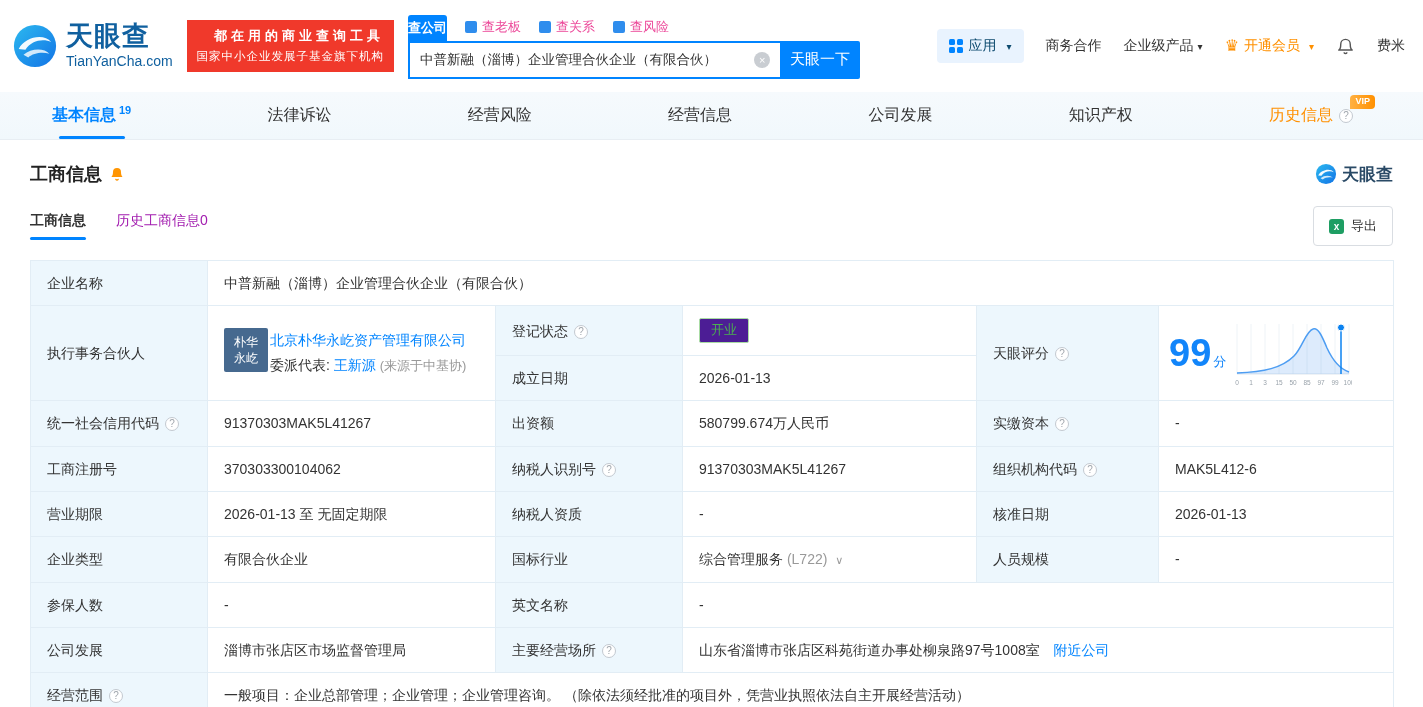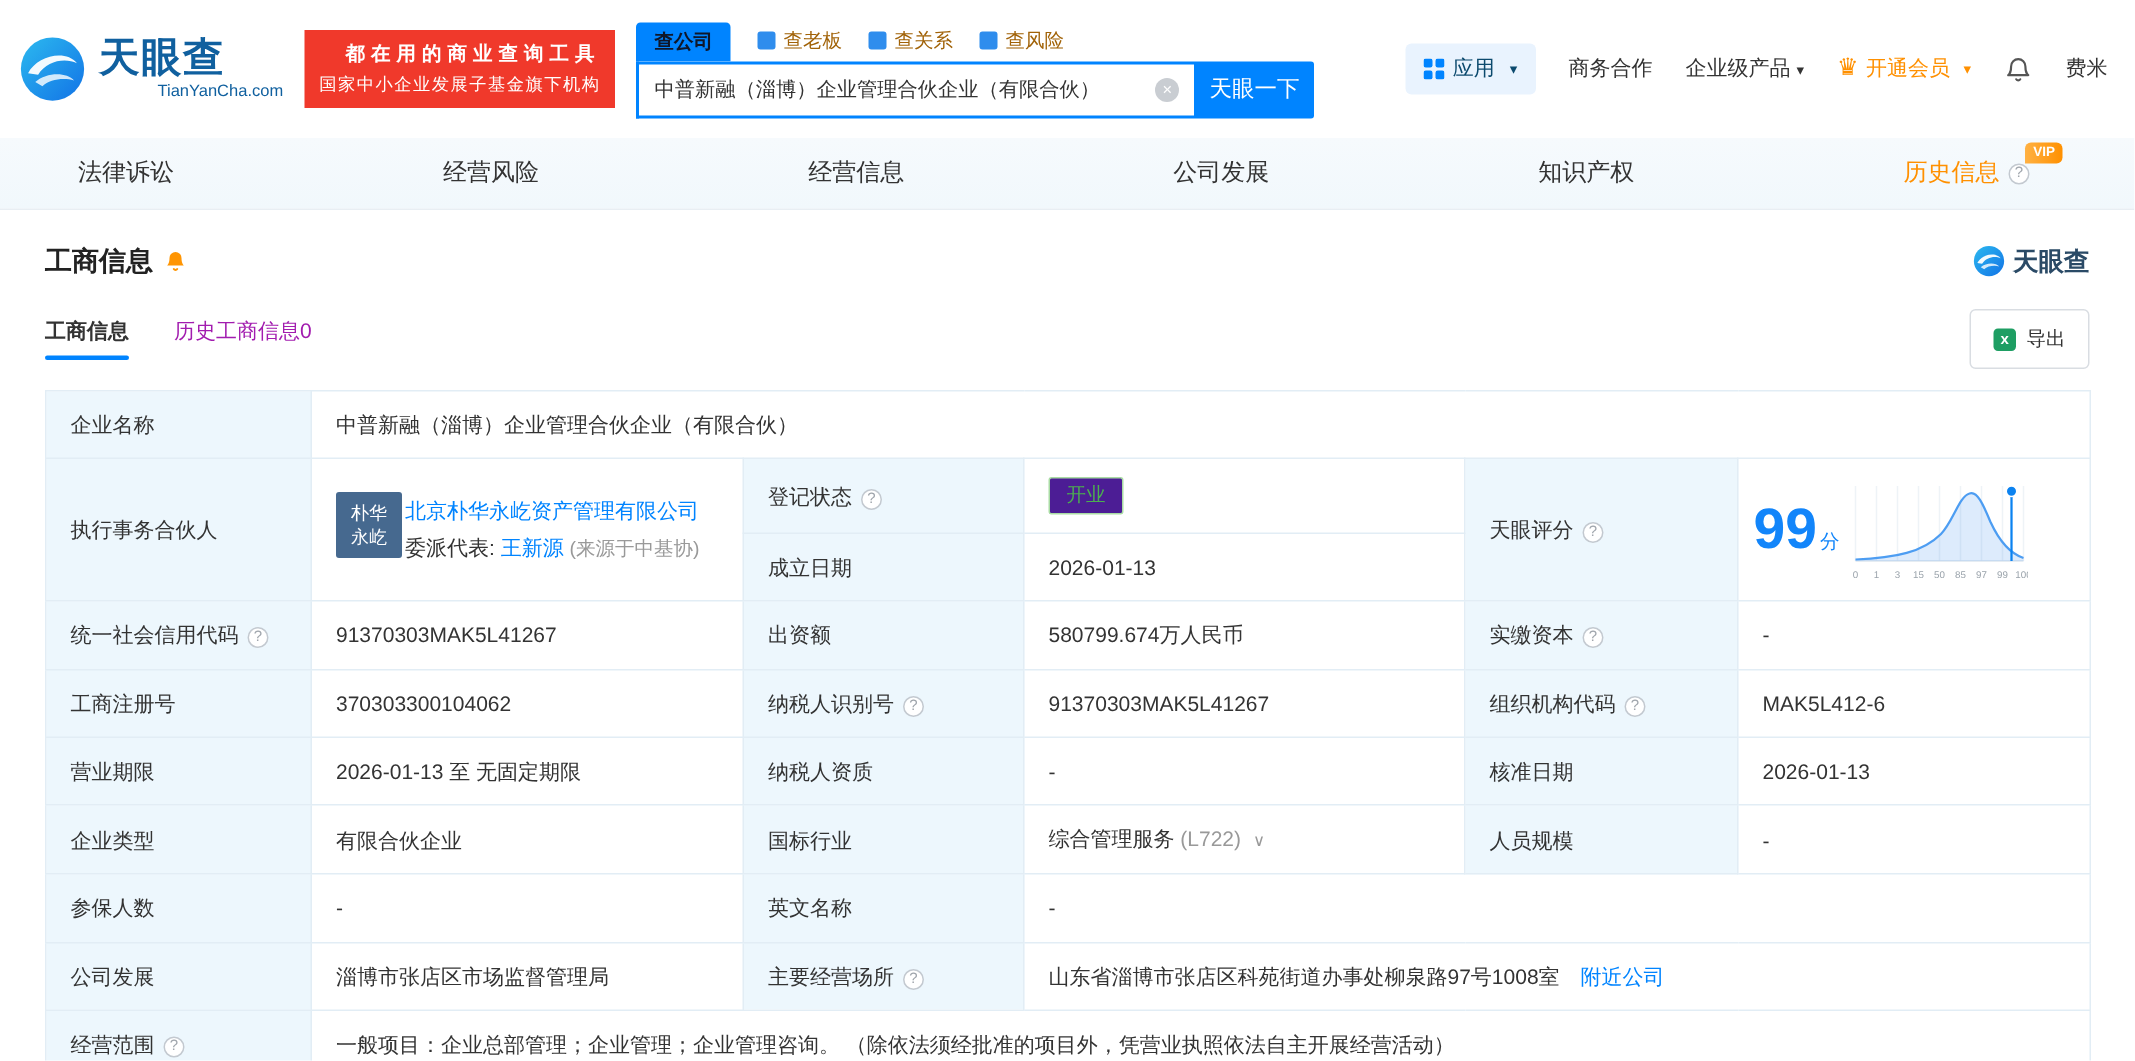--- a/index.html
+++ b/index.html
@@ -7,29 +7,29 @@
   body {
     font-family:"Liberation Sans","DejaVu Sans",sans-serif;
     font-size:14px; color:#333; width:1423px; height:707px; overflow:hidden;
   }
   a { text-decoration:none; }
 
   
   .topbar { display:flex; align-items:center; height:92px; padding:0 18px 0 12px; background:#fff; }
   .logo { display:flex; align-items:center; gap:8px; cursor:pointer; flex-shrink:0; }
   .logo-cn { font-size:27px; font-weight:bold; color:#10609f; line-height:1; letter-spacing:1px; }
-  .logo-en { font-size:11px; color:#10609f; margin-top:3px;margin-left:39px; }
+  .logo-en { font-size:14px; color:#10609f; margin-top:3px; }
   .slogan { background:#f0392b; color:#fff; padding:7px 10px 8px; margin-left:14px; text-align:right; flex-shrink:0; }
   .slogan-l1 { font-size:13px; font-weight:bold; letter-spacing:4px; white-space:nowrap; }
   .slogan-l2 { font-size:11.5px; margin-top:4px; letter-spacing:1px; white-space:nowrap; }
 
   .search { margin-left:14px; width:452px; flex-shrink:0; }
   .stabs { display:flex; align-items:flex-end; gap:18px; height:27px; }
-  .stab { font-size:13px; color:#a16207; display:flex; align-items:center; gap:5px; padding-bottom:5px; cursor:pointer; white-space:nowrap; }
-  .stab.active { background:#0084ff; color:#0f172a; font-weight:bold; padding:4px 12px 4px; border-radius:3px 3px 0 0; }
+  .stab { font-size:13px; color:#ec4899; display:flex; align-items:center; gap:5px; padding-bottom:5px; cursor:pointer; white-space:nowrap; }
+  .stab.active { background:#0084ff; color:#ffffff; font-weight:bold; padding:4px 0 4px; border-radius:3px 3px 0 0; }
   .sicon { width:12px; height:12px; background:#2f8ded; border-radius:2px; display:inline-block; }
   .srow { display:flex; }
   .sinput { position:relative; flex:1; }
   .sinput input { width:100%; height:38px; border:2px solid #0084ff; border-right:none; padding:0 32px 0 10px; font-size:13.5px; color:#333; outline:none; font-family:inherit; }
   .clear { position:absolute; right:10px; top:11px; width:16px; height:16px; border-radius:50%; background:#c9cdd2; color:#fff; font-size:11px; line-height:16px; text-align:center; cursor:pointer; }
   .clear::before { content:"×"; }
   .sbtn { width:80px; height:38px; background:#0084ff; color:#fff; font-size:15px; border:none; cursor:pointer; border-radius:0 2px 2px 0; font-family:inherit; }
 
   .tr-right { margin-left:auto; display:flex; align-items:center; gap:22px; white-space:nowrap; }
   .caret::after { content:"▾"; font-size:10px; margin-left:4px; color:inherit; }
@@ -163,20 +163,24 @@
       <svg width="19" height="19" viewBox="0 0 24 24" fill="none" stroke="#555" stroke-width="1.8" stroke-linecap="round" stroke-linejoin="round">
         <path d="M18 9a6 6 0 0 0-12 0c0 6-2.5 7.5-2.5 7.5h17S18 15 18 9"></path>
         <path d="M10.3 20a2 2 0 0 0 3.4 0"></path>
       </svg>
     </span>
     <div class="plain-link">费米</div>
   </div>
 </header>
 
 <nav class="nav">
+  <div class="ntab active">
+    <span>基本信息</span>
+    <span class="cnt">19</span>
+  </div>
   <div class="ntab">法律诉讼</div>
   <div class="ntab">经营风险</div>
   <div class="ntab">经营信息</div>
   <div class="ntab">公司发展</div>
   <div class="ntab">知识产权</div>
   <div class="ntab vip-tab">
     <span class="viptag">VIP</span>
     <span>历史信息</span>
     <span class="q"></span>
   </div>

